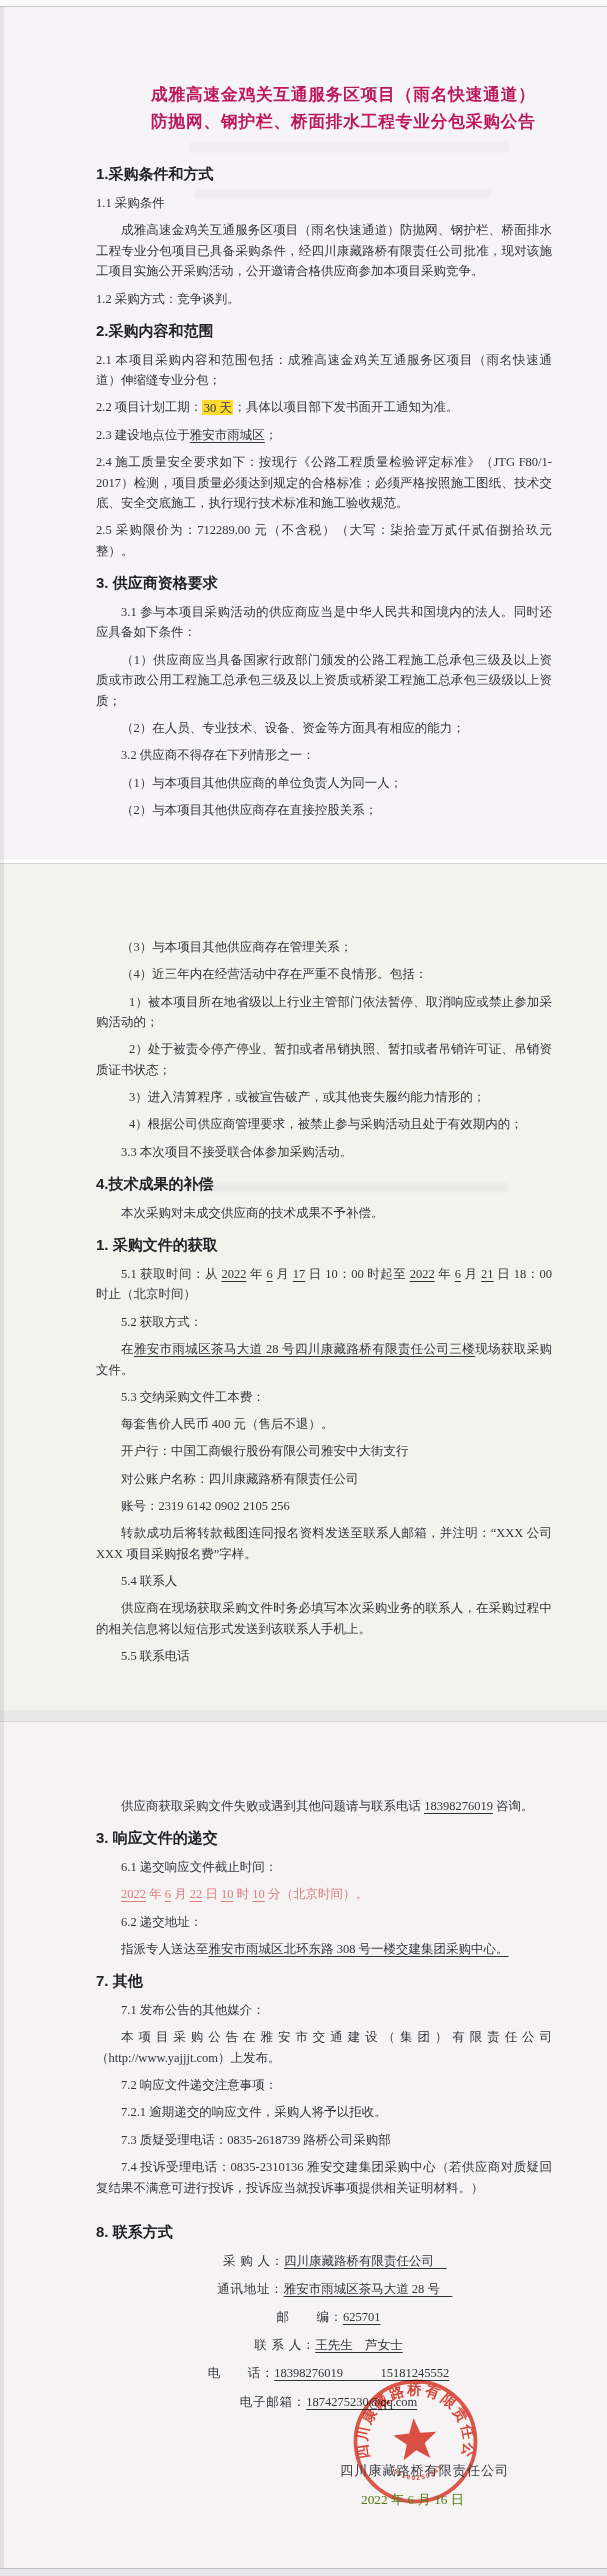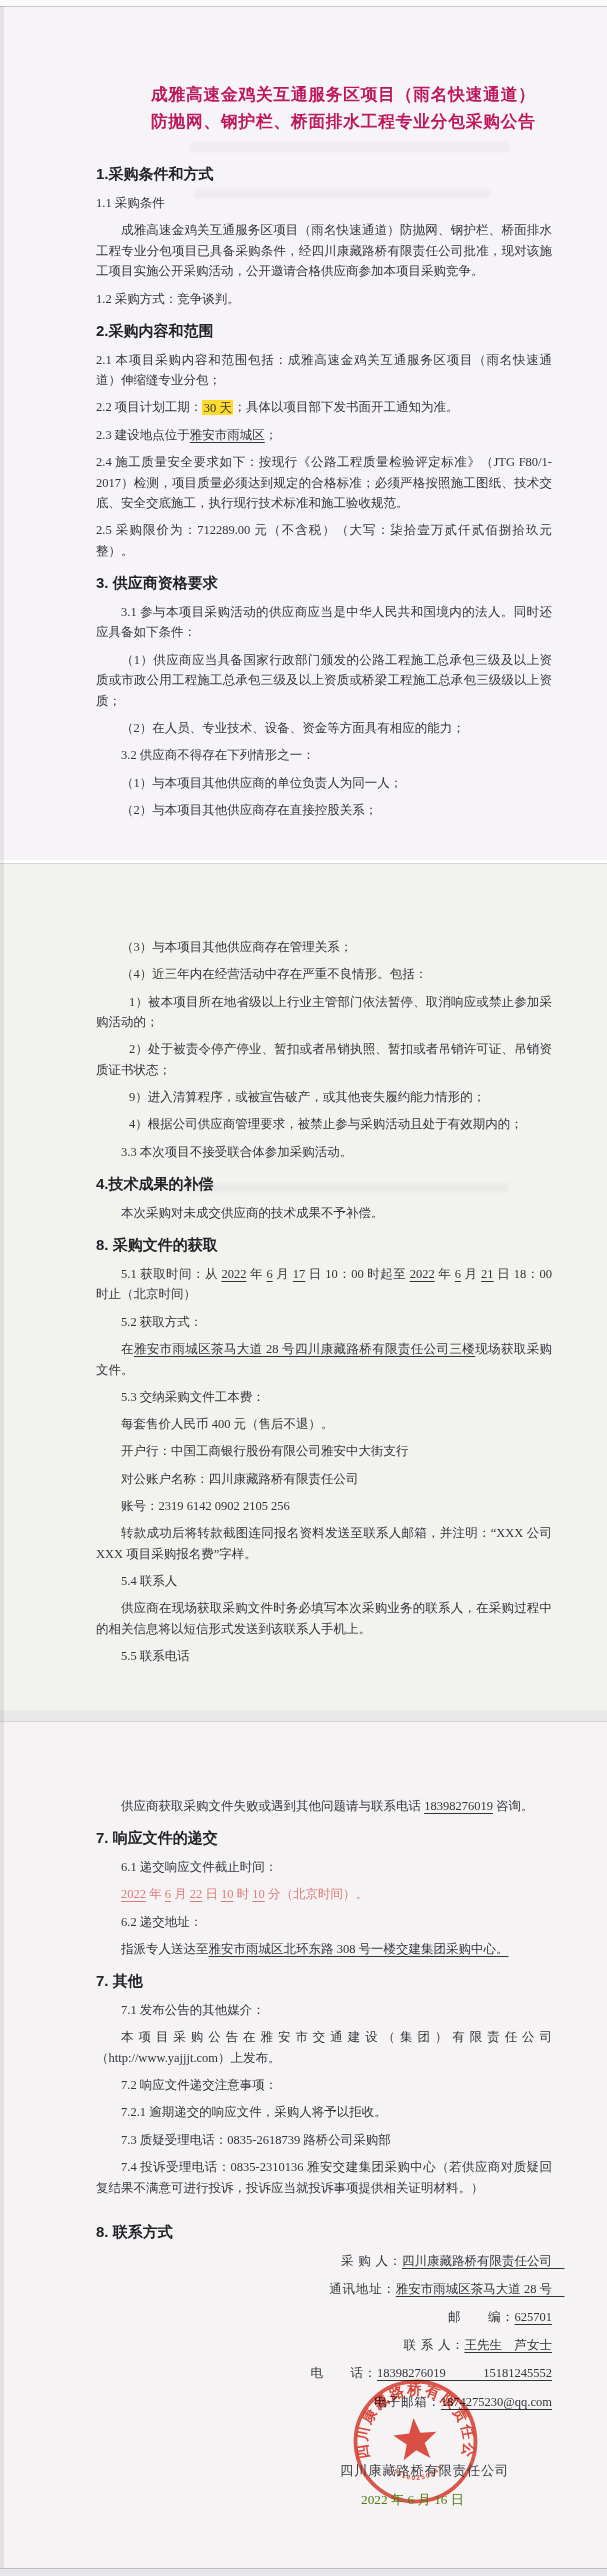--- a/index.html
+++ b/index.html
@@ -17,21 +17,21 @@
   #page-1 .inner{padding-top:76px;}
   #page-2 .inner{padding-top:73px;}
   #page-3 .inner{padding-top:74px;}
   .doc-title-line{font-family:"Liberation Sans","DejaVu Sans",sans-serif;font-weight:bold;
        font-size:16.7px;line-height:23.5px;letter-spacing:0.8px;color:#be185d;margin:0 0 3px 55px;}
   .doc-heading{font-family:"Liberation Sans","DejaVu Sans",sans-serif;font-weight:bold;
        font-size:15px;line-height:21px;color:#222227;margin:10.6px 0 9px 0;}
   .doc-p{font-size:12.5px;line-height:20.5px;margin:0 0 6.8px 0;text-align:justify;}
   .doc-p.ind{text-indent:25px;}
   .doc-p.ind2{text-indent:33px;}
-  .doc-p.contact{margin-left:9px;margin-bottom:7.6px;text-align:right;}
+  .doc-p.contact{margin-left:9px;margin-bottom:7.6px;text-align:center;}
   .u{text-decoration:underline;text-underline-offset:3px;}
   .hl{background:#ffd92e;padding:0.8px 1.5px;}
   .r{color:#dd7b79;}
   .ru{color:#dd7b79;text-decoration:underline;text-underline-offset:3px;}
   .lbl{letter-spacing:0.8px;}
   .ghost{position:absolute;background:#6a6a8a;opacity:.06;filter:blur(1.5px);border-radius:2.3px;}
   .stamp-wrap{position:absolute;left:351px;top:655px;width:129px;height:129px;opacity:.92;
        transform:rotate(-5deg);mix-blend-mode:multiply;}
   .stamp-company{position:absolute;left:340px;top:740px;width:197px;font-size:13.3px;
        color:#3d3d42;letter-spacing:0.8px;}
@@ -70,47 +70,47 @@
 
   <div class="gap1"></div>
 
   <div class="page" id="page-2">
     <div class="ghost" style="left:182px;top:319px;width:326px;height:9px;"></div>
     <div class="inner">
         <p class="doc-p ind"><span>（3）与本项目其他供应商存在管理关系；</span></p>
         <p class="doc-p ind"><span>（4）近三年内在经营活动中存在严重不良情形。包括：</span></p>
         <p class="doc-p ind2"><span>1）被本项目所在地省级以上行业主管部门依法暂停、取消响应或禁止参加采购活动的；</span></p>
         <p class="doc-p ind2"><span>2）处于被责令停产停业、暂扣或者吊销执照、暂扣或者吊销许可证、吊销资质证书状态；</span></p>
-        <p class="doc-p ind2"><span>9）进入清算程序，或被宣告破产，或其他丧失履约能力情形的；</span></p>
+        <p class="doc-p ind2"><span>3）进入清算程序，或被宣告破产，或其他丧失履约能力情形的；</span></p>
         <p class="doc-p ind2"><span>4）根据公司供应商管理要求，被禁止参与采购活动且处于有效期内的；</span></p>
         <p class="doc-p ind"><span>3.3 本次项目不接受联合体参加采购活动。</span></p>
         <div class="doc-heading"><span>4.技术成果的补偿</span></div>
         <p class="doc-p ind"><span>本次采购对未成交供应商的技术成果不予补偿。</span></p>
-        <div class="doc-heading"><span>8. 采购文件的获取</span></div>
+        <div class="doc-heading"><span>1. 采购文件的获取</span></div>
         <p class="doc-p ind"><span>5.1 获取时间：从 </span><span class="u">2022</span><span> 年 </span><span class="u">6</span><span> 月 </span><span class="u">17</span><span> 日 10：00 时起至 </span><span class="u">2022</span><span> 年 </span><span class="u">6</span><span> 月 </span><span class="u">21</span><span> 日 18：00 时止（北京时间）</span></p>
         <p class="doc-p ind"><span>5.2 获取方式：</span></p>
         <p class="doc-p ind"><span>在</span><span class="u">雅安市雨城区茶马大道 28 号四川康藏路桥有限责任公司三楼</span><span>现场获取采购文件。</span></p>
         <p class="doc-p ind"><span>5.3 交纳采购文件工本费：</span></p>
         <p class="doc-p ind"><span>每套售价人民币 400 元（售后不退）。</span></p>
         <p class="doc-p ind"><span>开户行：中国工商银行股份有限公司雅安中大街支行</span></p>
         <p class="doc-p ind"><span>对公账户名称：四川康藏路桥有限责任公司</span></p>
         <p class="doc-p ind"><span>账号：2319 6142 0902 2105 256</span></p>
         <p class="doc-p ind"><span>转款成功后将转款截图连同报名资料发送至联系人邮箱，并注明：“XXX 公司 XXX 项目采购报名费”字样。</span></p>
         <p class="doc-p ind"><span>5.4 联系人</span></p>
         <p class="doc-p ind"><span>供应商在现场获取采购文件时务必填写本次采购业务的联系人，在采购过程中的相关信息将以短信形式发送到该联系人手机上。</span></p>
         <p class="doc-p ind"><span>5.5 联系电话</span></p>
       </div>
   </div>
 
   <div class="gap2"></div>
 
   <div class="page" id="page-3">
     <div class="inner">
         <p class="doc-p ind"><span>供应商获取采购文件失败或遇到其他问题请与联系电话 </span><span class="u">18398276019</span><span> 咨询。</span></p>
-        <div class="doc-heading"><span>7. 响应文件的递交</span></div>
+        <div class="doc-heading"><span>3. 响应文件的递交</span></div>
         <p class="doc-p ind"><span>6.1 递交响应文件截止时间：</span></p>
         <p class="doc-p ind"><span class="ru">2022</span><span class="r"> 年 </span><span class="ru">6</span><span class="r"> 月 </span><span class="ru">22</span><span class="r"> 日 </span><span class="ru">10</span><span class="r"> 时 </span><span class="ru">10</span><span class="r"> 分（北京时间）。</span></p>
         <p class="doc-p ind"><span>6.2 递交地址：</span></p>
         <p class="doc-p ind"><span>指派专人送达至</span><span class="u">雅安市雨城区北环东路 308 号一楼交建集团采购中心。</span></p>
         <div class="doc-heading"><span>7. 其他</span></div>
         <p class="doc-p ind"><span>7.1 发布公告的其他媒介：</span></p>
         <p class="doc-p ind"><span>本项目采购公告在雅安市交通建设（集团）有限责任公司（http://www.yajjjt.com）上发布。</span></p>
         <p class="doc-p ind"><span>7.2 响应文件递交注意事项：</span></p>
         <p class="doc-p ind"><span>7.2.1 逾期递交的响应文件，采购人将予以拒收。</span></p>
         <p class="doc-p ind"><span>7.3 质疑受理电话：0835-2618739 路桥公司采购部</span></p>

